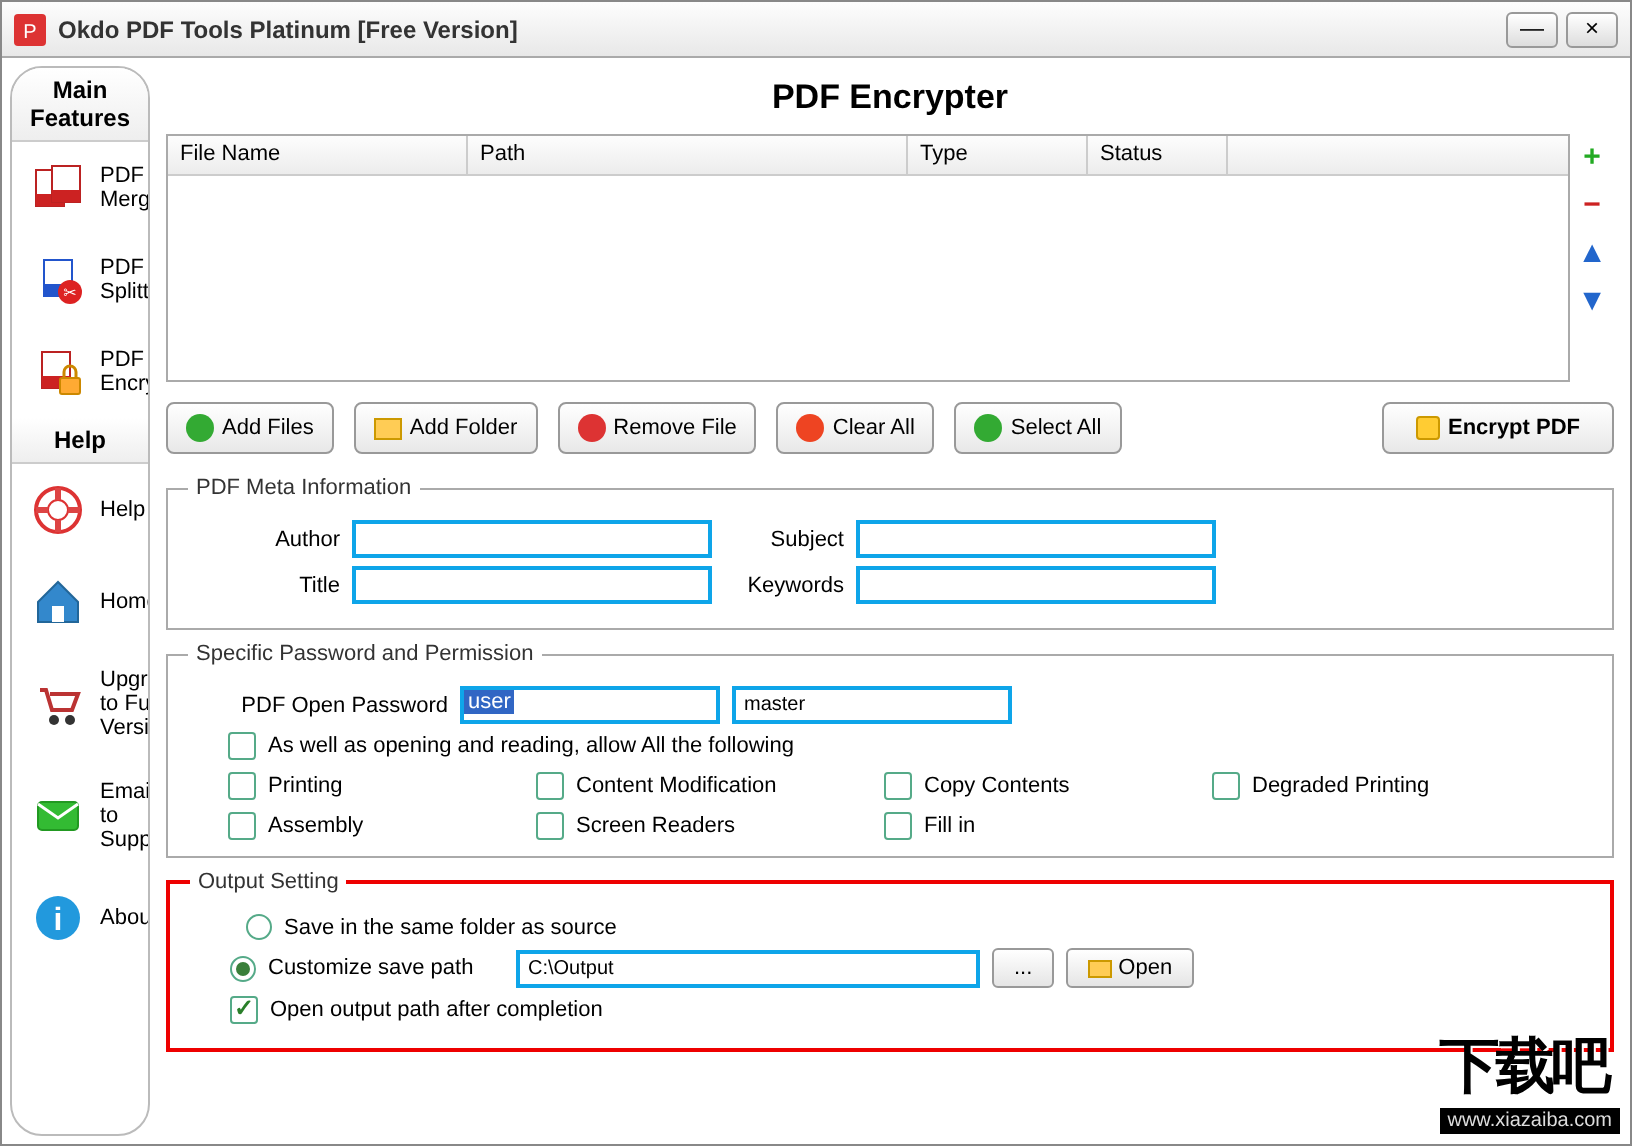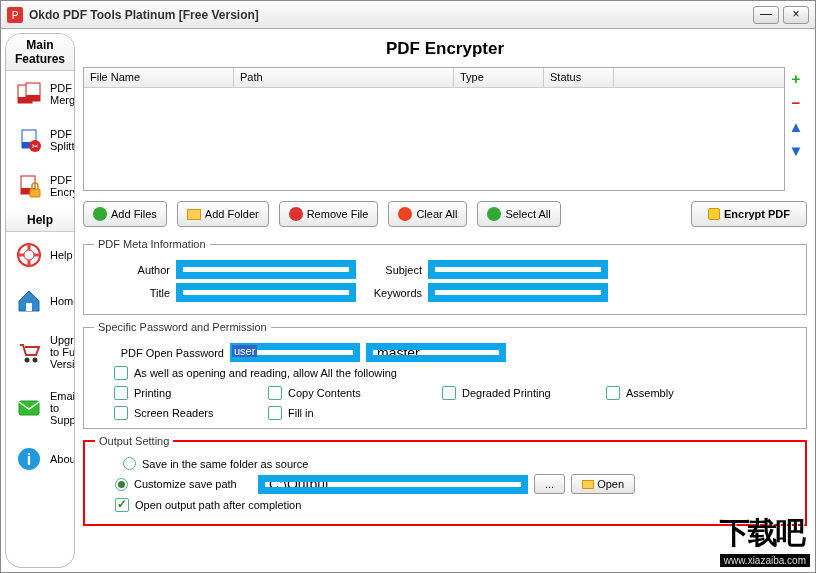--- a/index.html
+++ b/index.html
@@ -23,21 +23,21 @@
 .sideb { width: 16px; height: 16px; font-size: 15px; font-weight: bold; text-align: center; line-height: 14px; cursor: pointer; }
 .toolbar { display: flex; gap: 10px; padding: 8px 4px; }
 .tbtn { border: 1px solid #999; border-radius: 4px; background: linear-gradient(#fff,#e8e8e8); padding: 5px 9px; display: flex; align-items: center; gap: 4px; cursor: pointer; font-size: 11px; }
 .tbtn.wide { padding: 5px 16px; font-weight: bold; }
 .ticon { width: 14px; height: 14px; display: inline-block; border-radius: 50%; }
 fieldset { border: 1px solid #aaa; margin: 3px 4px; padding: 6px 10px 8px 10px; font-size: 11px; }
 legend { padding: 0 4px; color: #333; }
 .row { display: flex; align-items: center; margin: 4px 0; gap: 6px; }
 .lbl { width: 76px; text-align: right; }
 .lbl2 { width: 60px; text-align: right; }
-.txt { border: 7px solid #0ea5e9; height: 19px; padding: 1px 4px; font-size: 14px; background: #fff; }
+.txt { border: 2px solid #0ea5e9; height: 19px; padding: 1px 4px; font-size: 10px; background: #fff; }
 .chk { width: 14px; height: 14px; border: 1px solid #5a8; border-radius: 2px; background: #fff; display: inline-block; flex-shrink: 0; position: relative; }
 .chk.checked::after { content: "✓"; position: absolute; top: -2px; left: 1px; color: #2a7f2a; font-size: 12px; font-weight: bold; }
 .rad { width: 13px; height: 13px; border: 1px solid #5a8; border-radius: 50%; display: inline-block; flex-shrink: 0; position: relative; background: #fff; }
 .rad.checked::after { content: ""; position: absolute; top: 2px; left: 2px; width: 7px; height: 7px; border-radius: 50%; background: #3a7f3a; }
 .permgrid { display: grid; grid-template-columns: 150px 170px 160px 190px; gap: 6px 4px; margin-top: 6px; }
 .permc { display: flex; align-items: center; gap: 6px; }
 .output-red { border: 2px solid #e00; }
 .sel { background: #3166c4; color: #fff; }
 .smallbtn { border: 1px solid #999; border-radius: 3px; background: linear-gradient(#fff,#e5e5e5); padding: 2px 10px; cursor: pointer; font-size: 11px; height: 20px; display: flex; align-items: center; gap: 3px; }
 .watermark { position: absolute; right: 6px; bottom: 6px; color: #000; font-family: Arial; pointer-events: none; }
@@ -203,20 +203,24 @@
           <span class="chk"></span>
           <span>As well as opening and reading, allow All the following</span>
         </div>
         <div class="permgrid" style="margin-left:20px">
           <div class="permc">
               <span class="chk"></span>
               <span>Printing</span>
             </div>
           <div class="permc">
               <span class="chk"></span>
+              <span>Content Modification</span>
+            </div>
+          <div class="permc">
+              <span class="chk"></span>
               <span>Copy Contents</span>
             </div>
           <div class="permc">
               <span class="chk"></span>
               <span>Degraded Printing</span>
             </div>
           <div class="permc">
               <span class="chk"></span>
               <span>Assembly</span>
             </div>
@@ -233,21 +237,21 @@
 
       <fieldset class="output-red">
         <legend style="background:#fff">Output Setting</legend>
         <div class="row" style="margin-left:28px">
           <span class="rad"></span>
           <span>Save in the same folder as source</span>
         </div>
         <div class="row" style="margin-left:20px">
           <span class="rad checked"></span>
           <span style="width:118px">Customize save path</span>
-          <input class="txt" style="width: 270px;" value="C:\Output">
+          <input class="txt" style="width: 232px;" value="C:\Output">
           <div class="smallbtn">
               <span>...</span>
             </div>
           <div class="smallbtn">
               <span style="width:12px;height:9px;background:#fc5;border:1px solid #c90;display:inline-block"></span>
               <span>Open</span>
             </div>
         </div>
         <div class="row" style="margin-left:20px">
           <span class="chk checked"></span>

